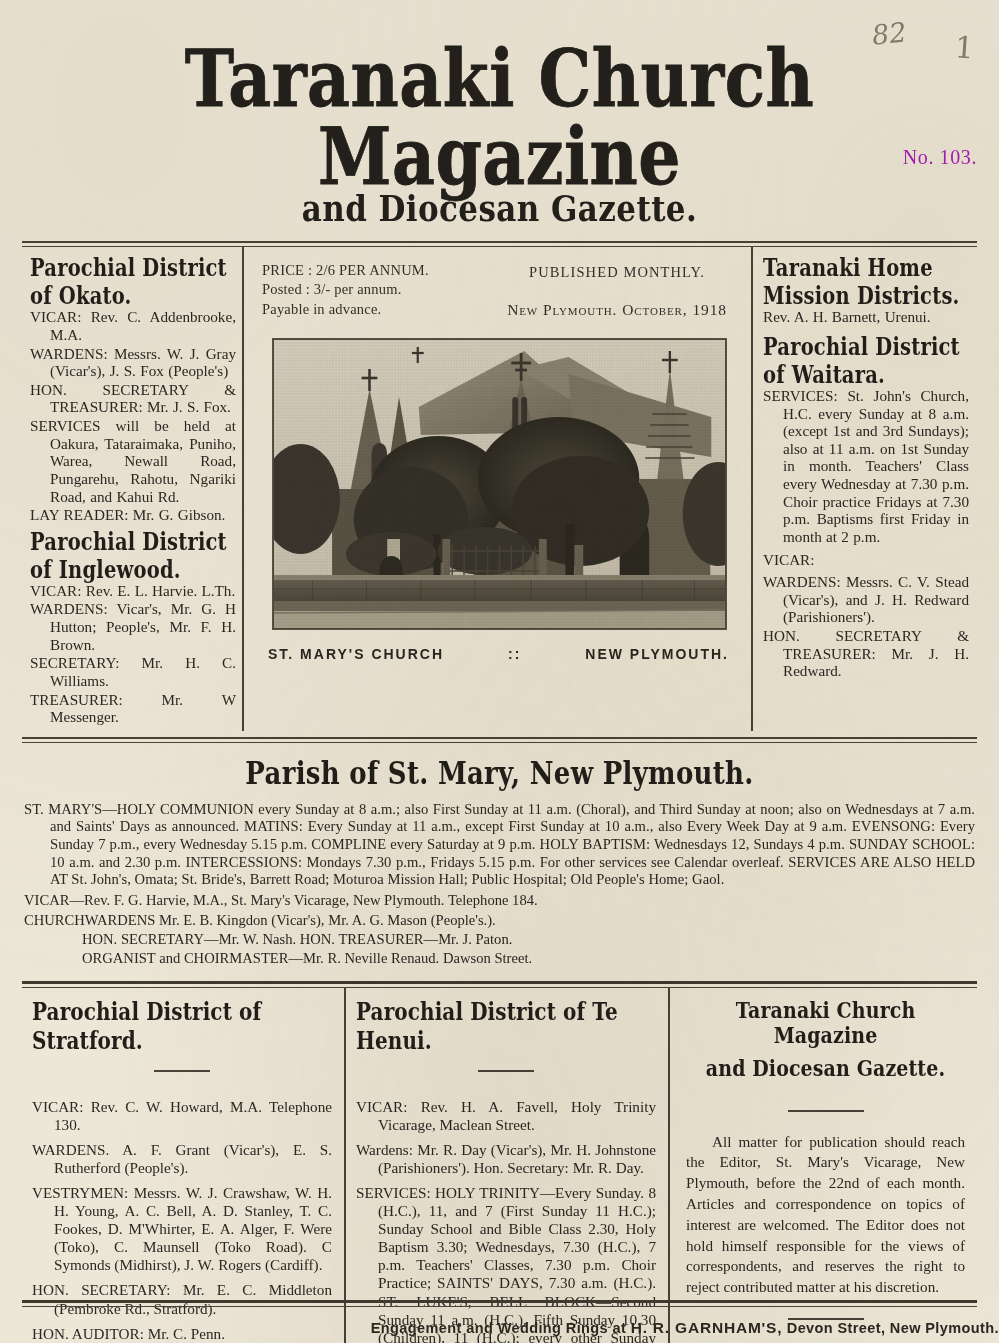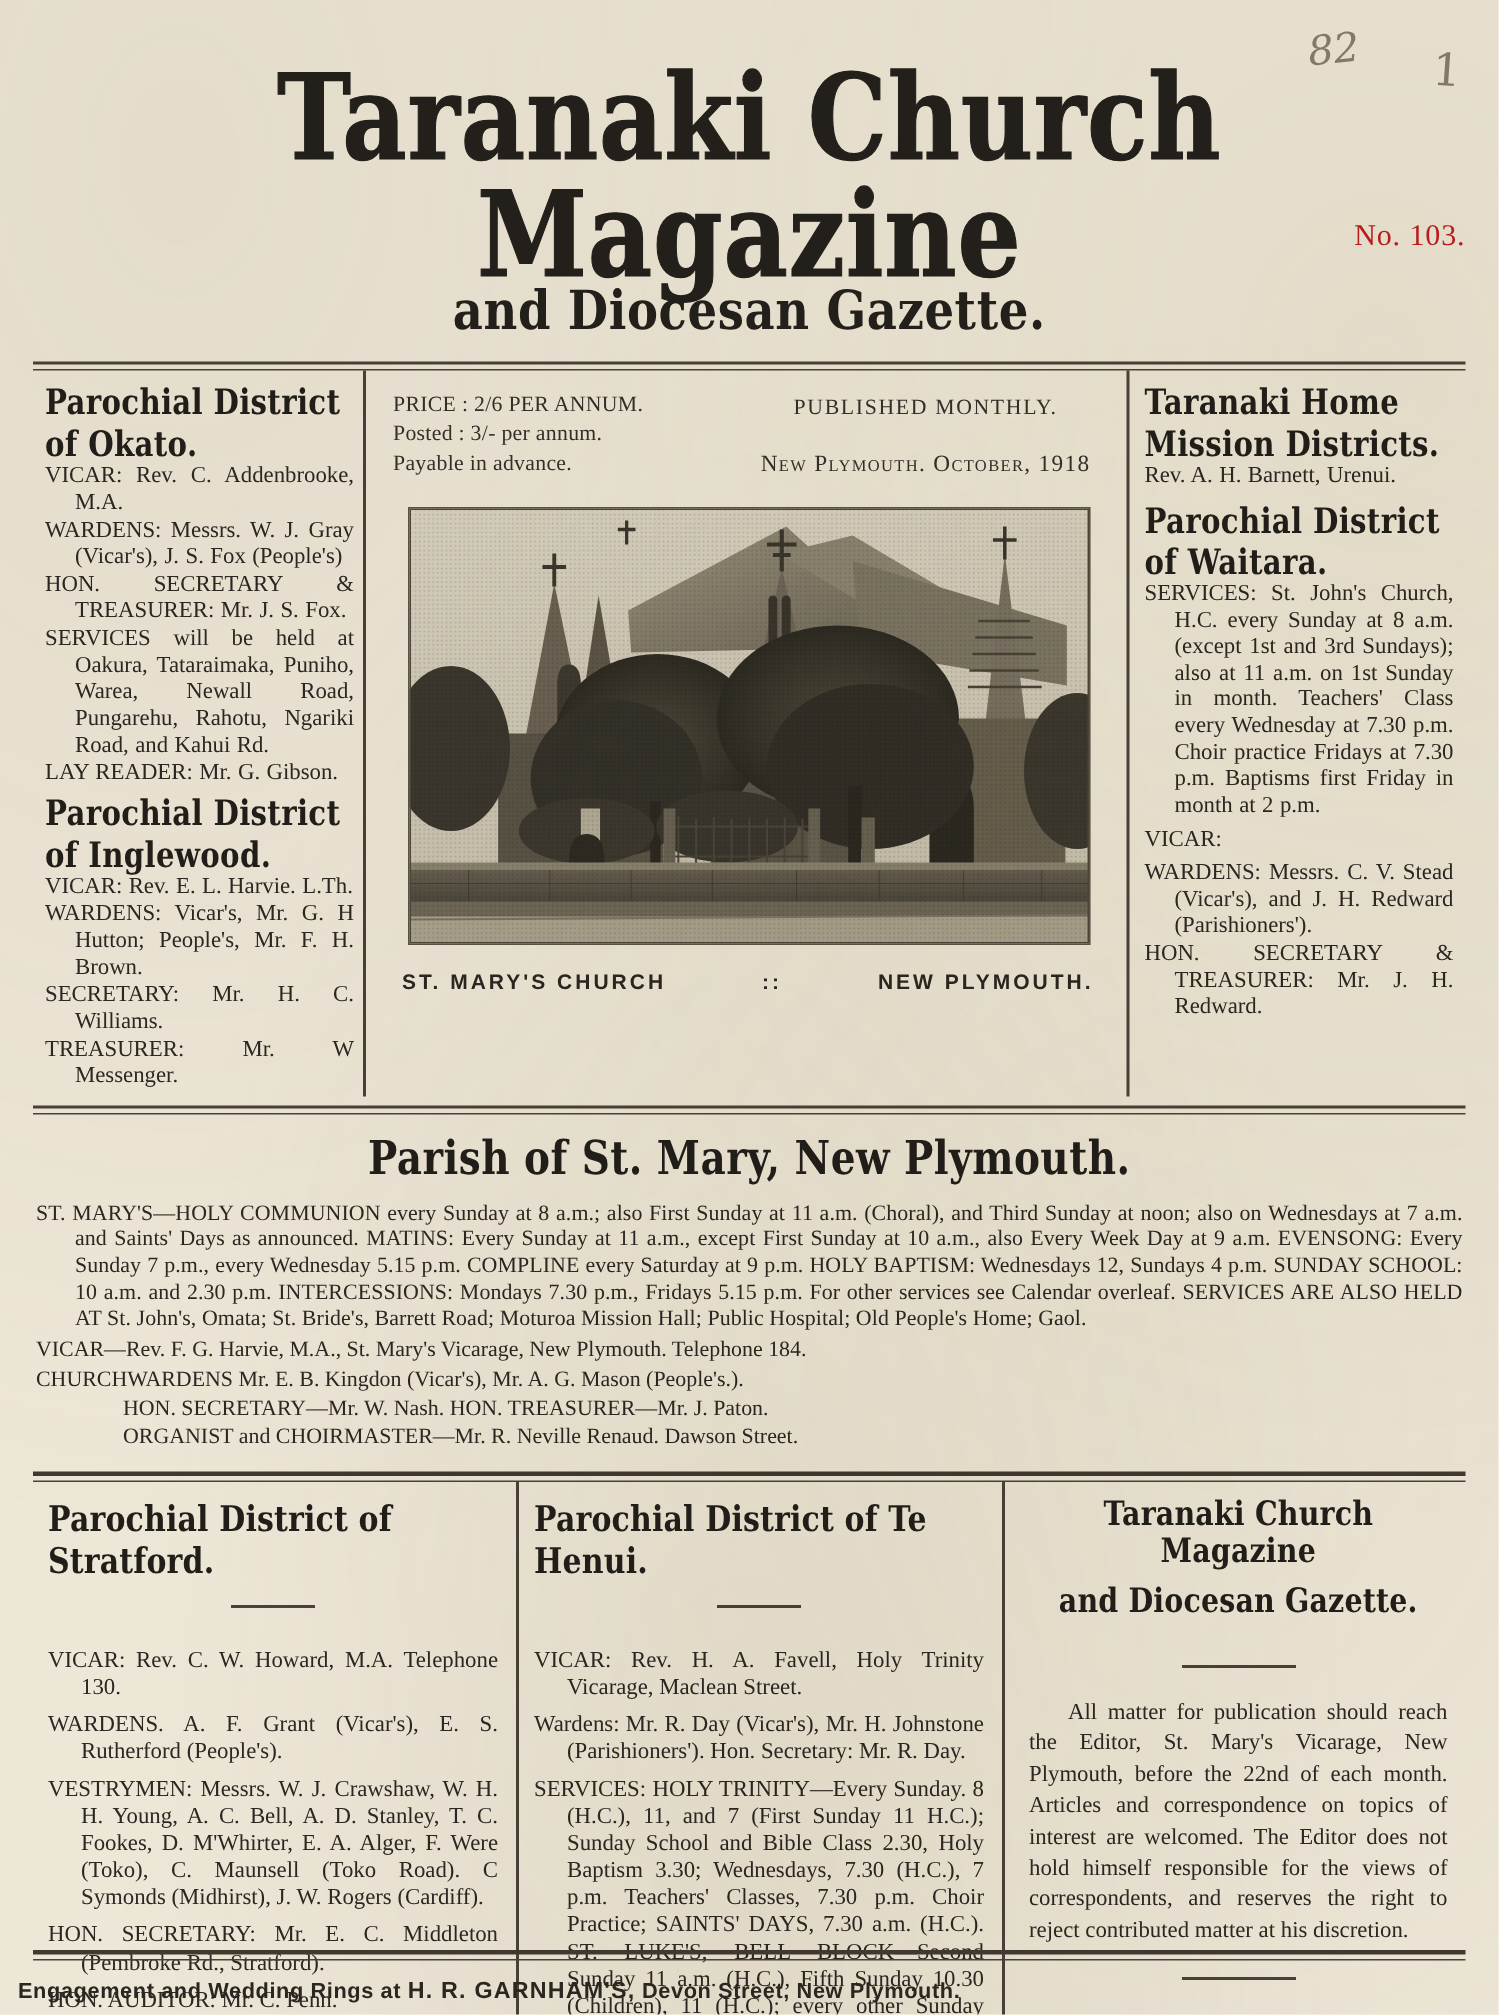--- a/index.html
+++ b/index.html
@@ -53,21 +53,21 @@
     font-weight:700;
     font-size:31px;
     color:#23201b;
     transform:scaleY(1.16);
     transform-origin:center top;
     margin-top:14px;
     letter-spacing:.4px;
   }
   .issue-no{
     position:absolute;right:22px;top:146px;
-    font-size:20px;letter-spacing:.6px;color:#b91c1c;
+    font-size:20px;letter-spacing:.6px;color:#a21caf;
   }
 
   
   .rule-double{
     border-top:2.5px solid #4a4238;
     border-bottom:1px solid #4a4238;
     height:3px;
     margin:0 22px;
   }
   .rule-thin{border-top:1px solid #4a4238;margin:0 22px;height:0;}
@@ -182,21 +182,21 @@
     text-align:justify;
     text-indent:26px;
     margin-bottom:10px;
     color:#2b2722;
   }
 
   
   .footer-rules{position:absolute;left:0;right:0;bottom:36px;}
   .footer{
     position:absolute;left:0;right:0;bottom:6px;
-    text-align:left;
+    text-align:right;
     font-family:"Liberation Sans", sans-serif;
     font-weight:700;font-size:14.5px;
     letter-spacing:.4px;
     color:#2a2720;
     margin-left:12px;
   }
   .footer .big{font-size:15.5px;letter-spacing:.8px;}
 </style>
 </head>
 <body>

